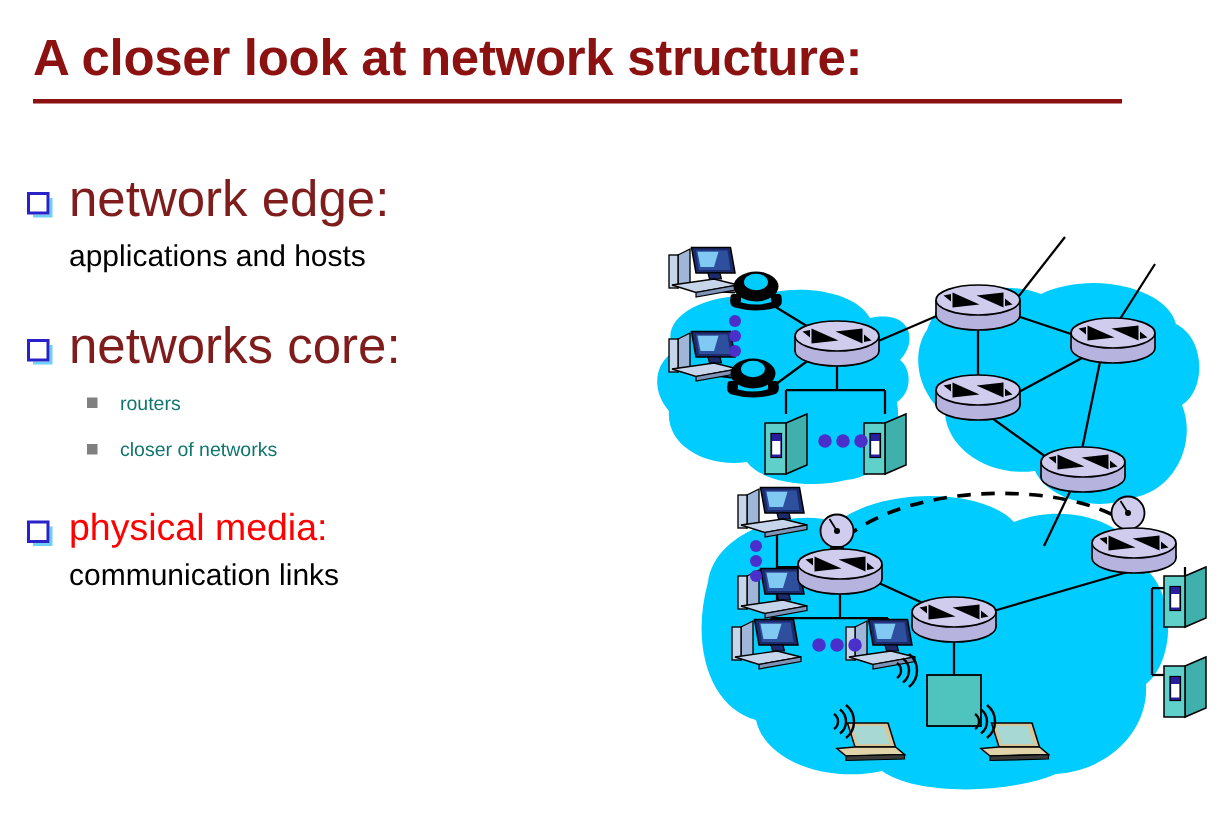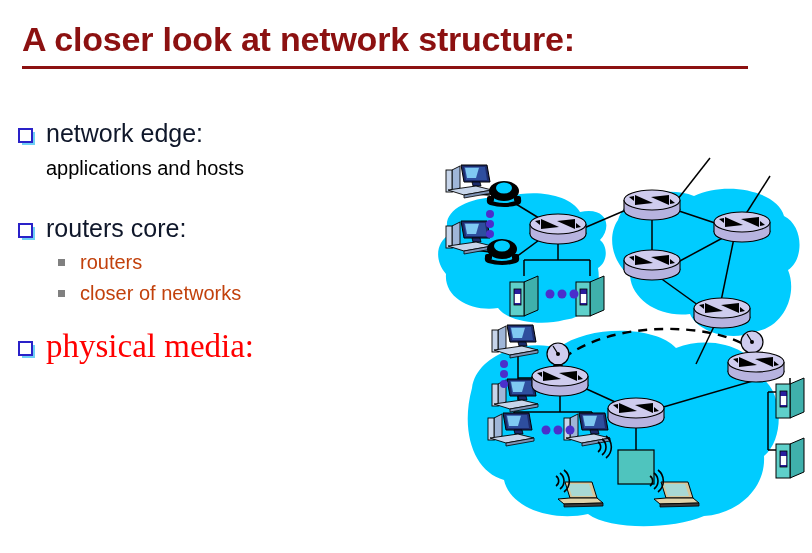--- a/index.html
+++ b/index.html
@@ -43,45 +43,44 @@
   }
   .sq-bullet{
     position:absolute;
     left:4px; top:10px;
     width:11px; height:11px;
     border:2px solid #2A21C8;
     background:#ffffff;
     box-shadow:3px 3px 0 -1px #6FD0F5;
   }
   .lvl1{
+    font-size:34px;
+    color:#7f1d1d;
+    white-space:nowrap;
+  }
+  .lvl1-cont{
     font-size:25px;
-    color:#0f172a;
-    white-space:nowrap;
-  }
-  .lvl1-cont{
-    font-size:33px;
     color:#FF0000;
     padding-left:32px;
     line-height:31px;
     white-space:nowrap;
-    font-family:Liberation Serif, serif;
   }
   .lvl1-black{
     font-size:20px;
     color:#000000;
     padding-left:32px;
     line-height:33px;
     white-space:nowrap;
   }
   .subrow{
     position:relative;
     padding-left:66px;
     line-height:31px;
-    font-size:20px;
-    color:#c2410c;
+    font-size:13px;
+    color:#0f766e;
     white-space:nowrap;
   }
   .sm-bullet{
     position:absolute;
     left:44px; top:12px;
     width:7px; height:7px;
     background:#808080;
   }
   .gap-a{height:28px;}
   .gap-b{height:22px;}
@@ -110,39 +109,40 @@
         <span class="lvl1">network edge:</span>
       </div>
       <div class="lvl1-black">applications and hosts</div>
     </div>
 
     <div class="gap-a"></div>
 
     <div class="bullet-block">
       <div class="bullet-row">
         <span class="sq-bullet"></span>
-        <span class="lvl1">routers core:</span>
+        <span class="lvl1">networks core:</span>
       </div>
       <div class="subrow">
         <span class="sm-bullet"></span>
         <span>routers</span>
       </div>
       <div class="subrow">
         <span class="sm-bullet"></span>
         <span>closer of networks</span>
       </div>
     </div>
 
     <div class="gap-b"></div>
 
     <div class="bullet-block">
       <div class="bullet-row">
         <span class="sq-bullet"></span>
       </div>
       <div class="lvl1-cont">physical media:</div>
+      <div class="lvl1-black">communication links</div>
     </div>
 
   </div>
 
   <div id="diagram">
   <svg width="400" height="400" viewBox="0 0 400 400" xmlns="http://www.w3.org/2000/svg">
     <defs>
 
       <g id="router">
         <ellipse cx="0" cy="6" rx="28" ry="10" fill="#B7B3DF" stroke="#000" stroke-width="1.1"></ellipse>

